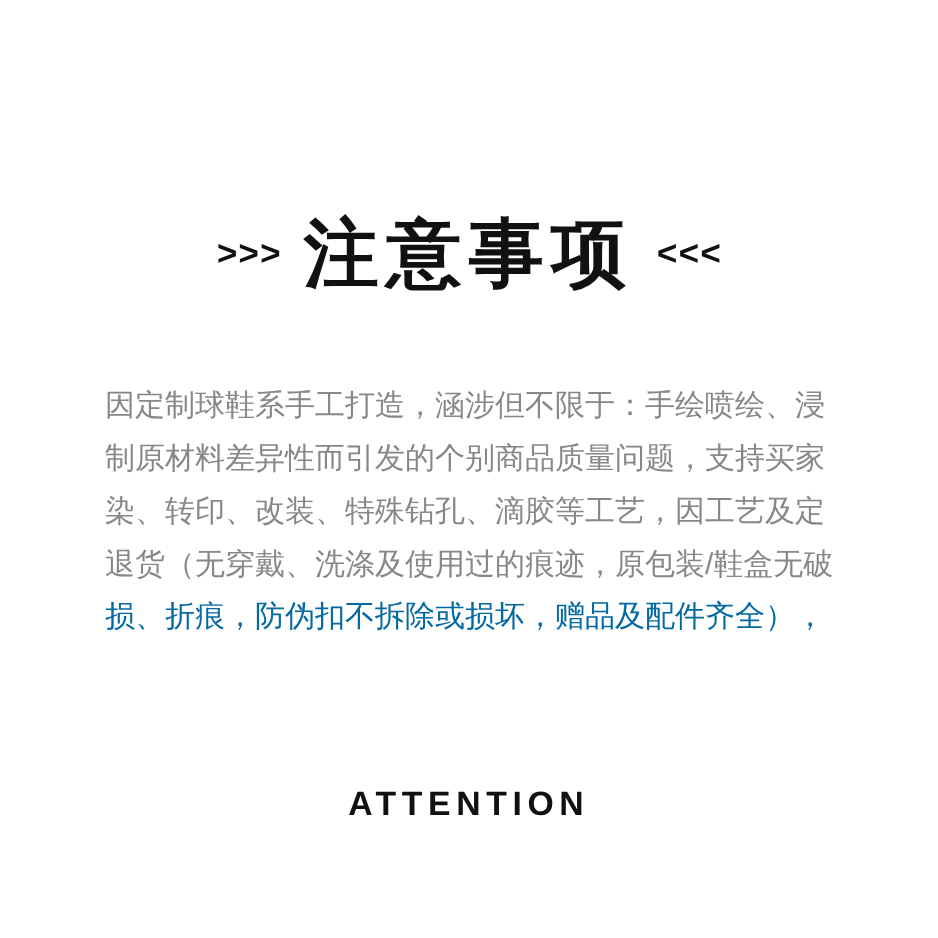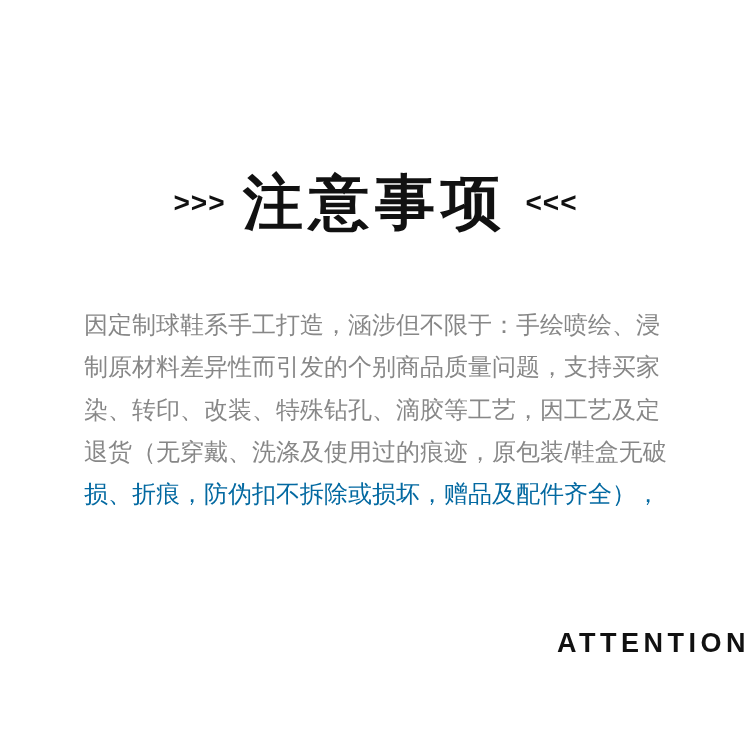--- a/index.html
+++ b/index.html
@@ -53,21 +53,21 @@
     line-height: 42.3px;
     font-weight: 400;
     white-space: nowrap;
     letter-spacing: 0;
   }
   .footer-label {
     position: absolute;
     top: 630px;
     left: 0;
     width: 750px;
-    text-align: right;
+    text-align: center;
     font-size: 27px;
     font-weight: 900;
     letter-spacing: 4.5px;
     line-height: 1;
     white-space: nowrap;
   }
 </style>
 </head>
 <body>
 

